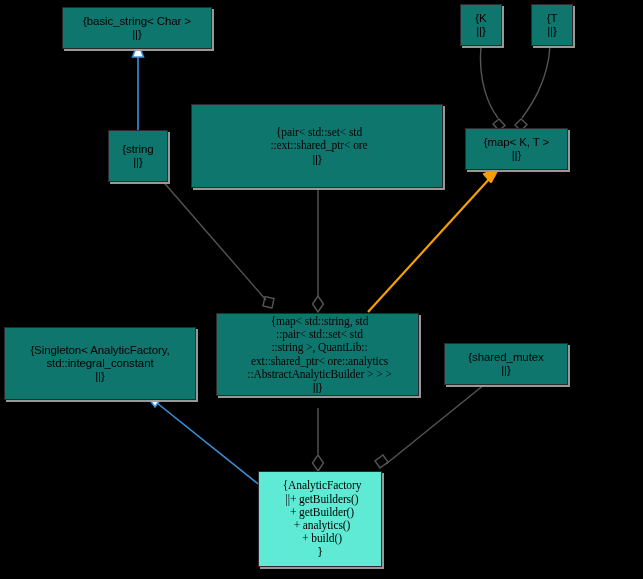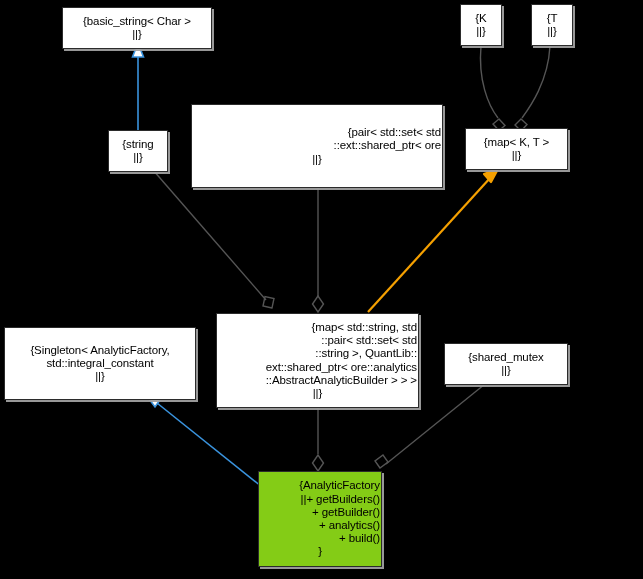--- a/index.html
+++ b/index.html
@@ -18,45 +18,46 @@
   #edges {
     position: absolute;
     left: 0;
     top: 0;
     width: 643px;
     height: 579px;
   }
   .node {
     position: absolute;
     box-sizing: border-box;
-    background: #ffffff;
+    background: #0f766e;
     border: 1px solid #2b2b2b;
     box-shadow: 2px 2px 0 0 rgba(160,160,160,0.95);
     color: #000000;
     font-size: 11.5px;
     line-height: 13.2px;
     text-align: center;
     display: flex;
     flex-direction: column;
     align-items: center;
     justify-content: center;
     padding: 2px 3px;
     white-space: pre;
     letter-spacing: -0.1px;
   }
   .node.highlight {
-    background: #84cc16;
+    background: #5eead4;
   }
   .node .body {
     display: block;
     width: 100%;
   }
   .node.lead .body {
-    text-align: right;
+    text-align: center;
     padding-left: 4px;
+    font-family: Liberation Serif, serif;
   }
   .node .tail {
     display: block;
     width: 100%;
     text-align: center;
   }
 </style>
 </head>
 <body>
 
@@ -108,21 +109,21 @@
       <line x1="490" y1="380" x2="386" y2="464" stroke="#555555" stroke-width="1.4"></line>
       <polygon points="380,468 375,461 383,455 388,462" fill="none" stroke="#555555" stroke-width="1.4"></polygon>
     </g>
   </svg>
 
   <div class="node" style="left:62px; top:7px; width:150px; height:42px;">
     <span class="body">{basic_string&lt; Char &gt;</span>
     <span class="tail">||}</span>
   </div>
 
-  <div class="node" style="left:108px; top:130px; width:60px; height:42px;">
+  <div class="node" style="left:108px; top:130px; width:60px; height:52px;">
     <span class="body">{string</span>
     <span class="tail">||}</span>
   </div>
 
   <div class="node lead" style="left:191px; top:104px; width:252px; height:84px;">
     <span class="body">{pair&lt; std::set&lt; std</span>
     <span class="body">::ext::shared_ptr&lt; ore</span>
     <span class="tail">||}</span>
   </div>
 
@@ -134,21 +135,21 @@
   <div class="node" style="left:531px; top:4px; width:42px; height:42px;">
     <span class="body">{T</span>
     <span class="tail">||}</span>
   </div>
 
   <div class="node" style="left:465px; top:128px; width:103px; height:42px;">
     <span class="body">{map&lt; K, T &gt;</span>
     <span class="tail">||}</span>
   </div>
 
-  <div class="node lead" style="left:216px; top:313px; width:203px; height:95px;">
+  <div class="node lead" style="left:216px; top:313px; width:203px; height:83px;">
     <span class="body">{map&lt; std::string, std</span>
     <span class="body">::pair&lt; std::set&lt; std</span>
     <span class="body">::string &gt;, QuantLib::</span>
     <span class="body">ext::shared_ptr&lt; ore::analytics</span>
     <span class="body">::AbstractAnalyticBuilder &gt; &gt; &gt;</span>
     <span class="tail">||}</span>
   </div>
 
   <div class="node" style="left:4px; top:327px; width:192px; height:73px;">
     <span class="body">{Singleton&lt; AnalyticFactory,</span>

